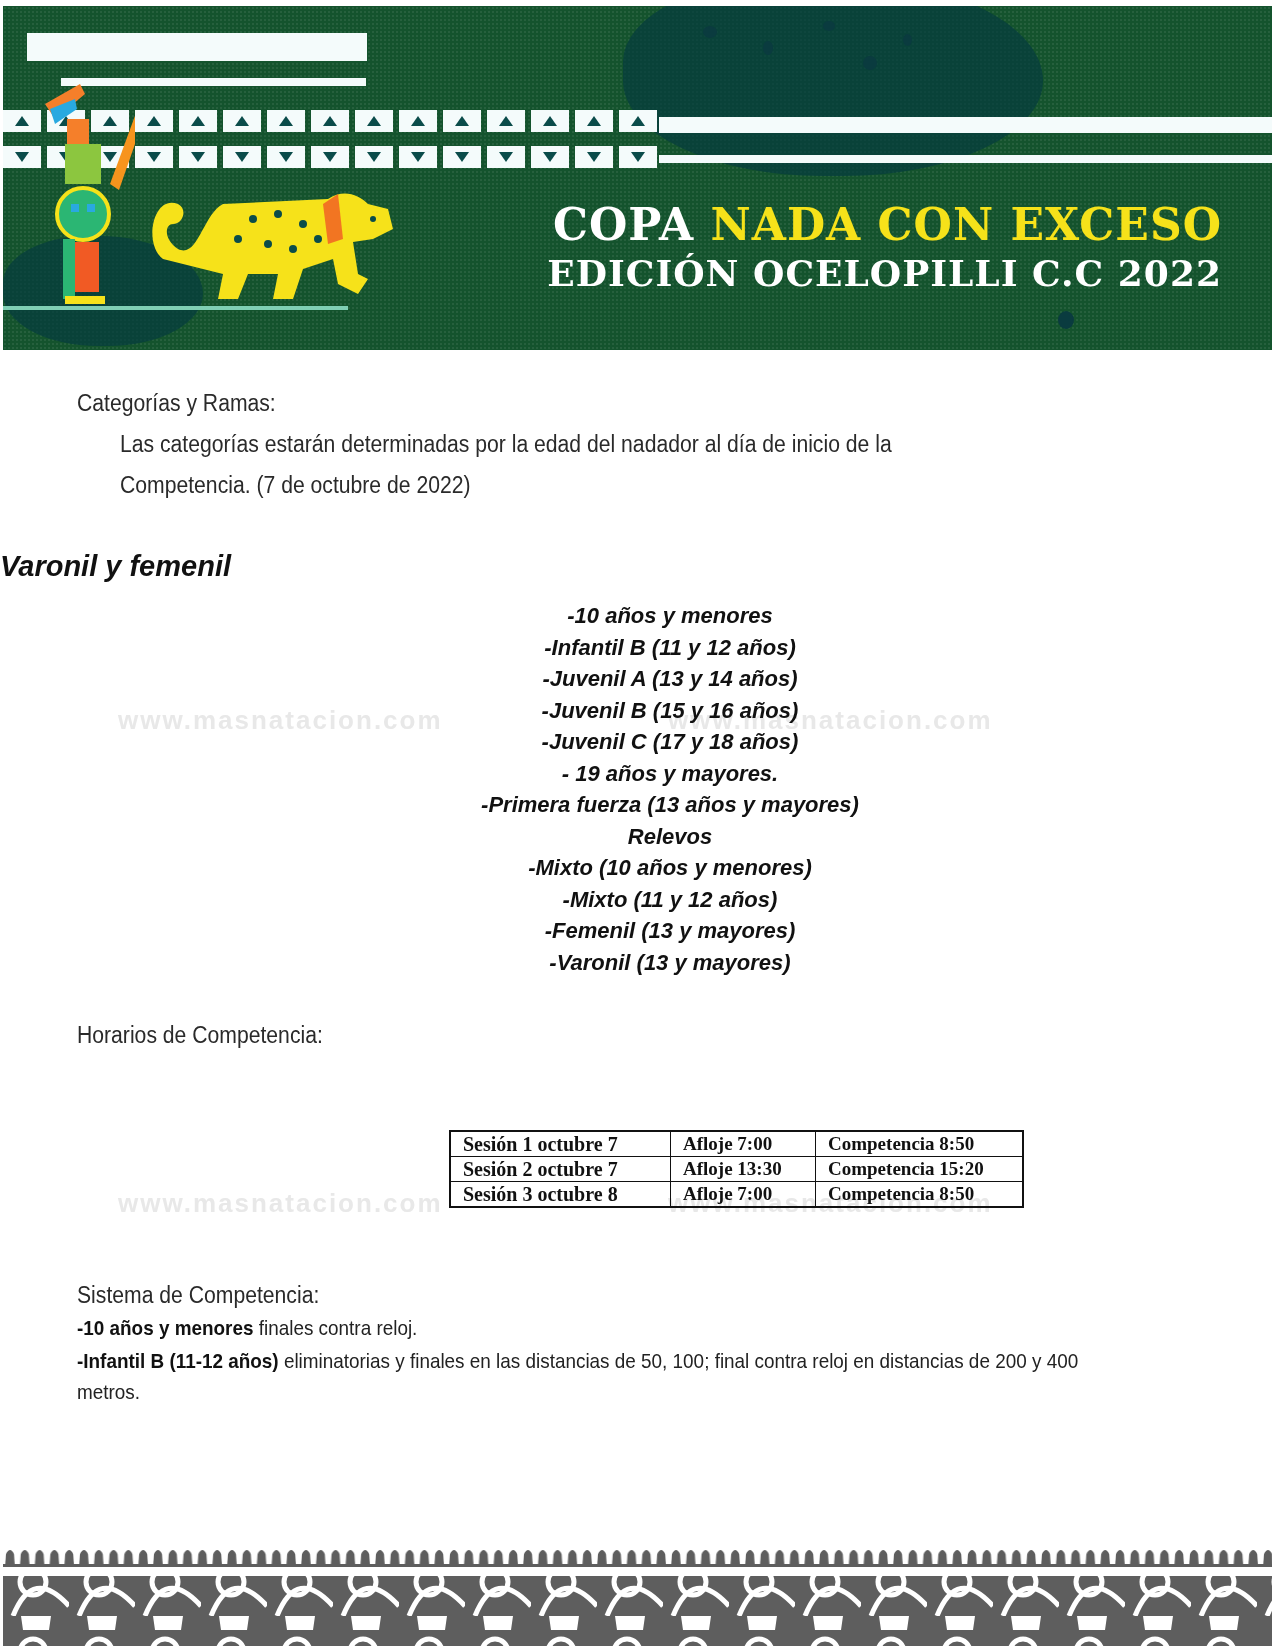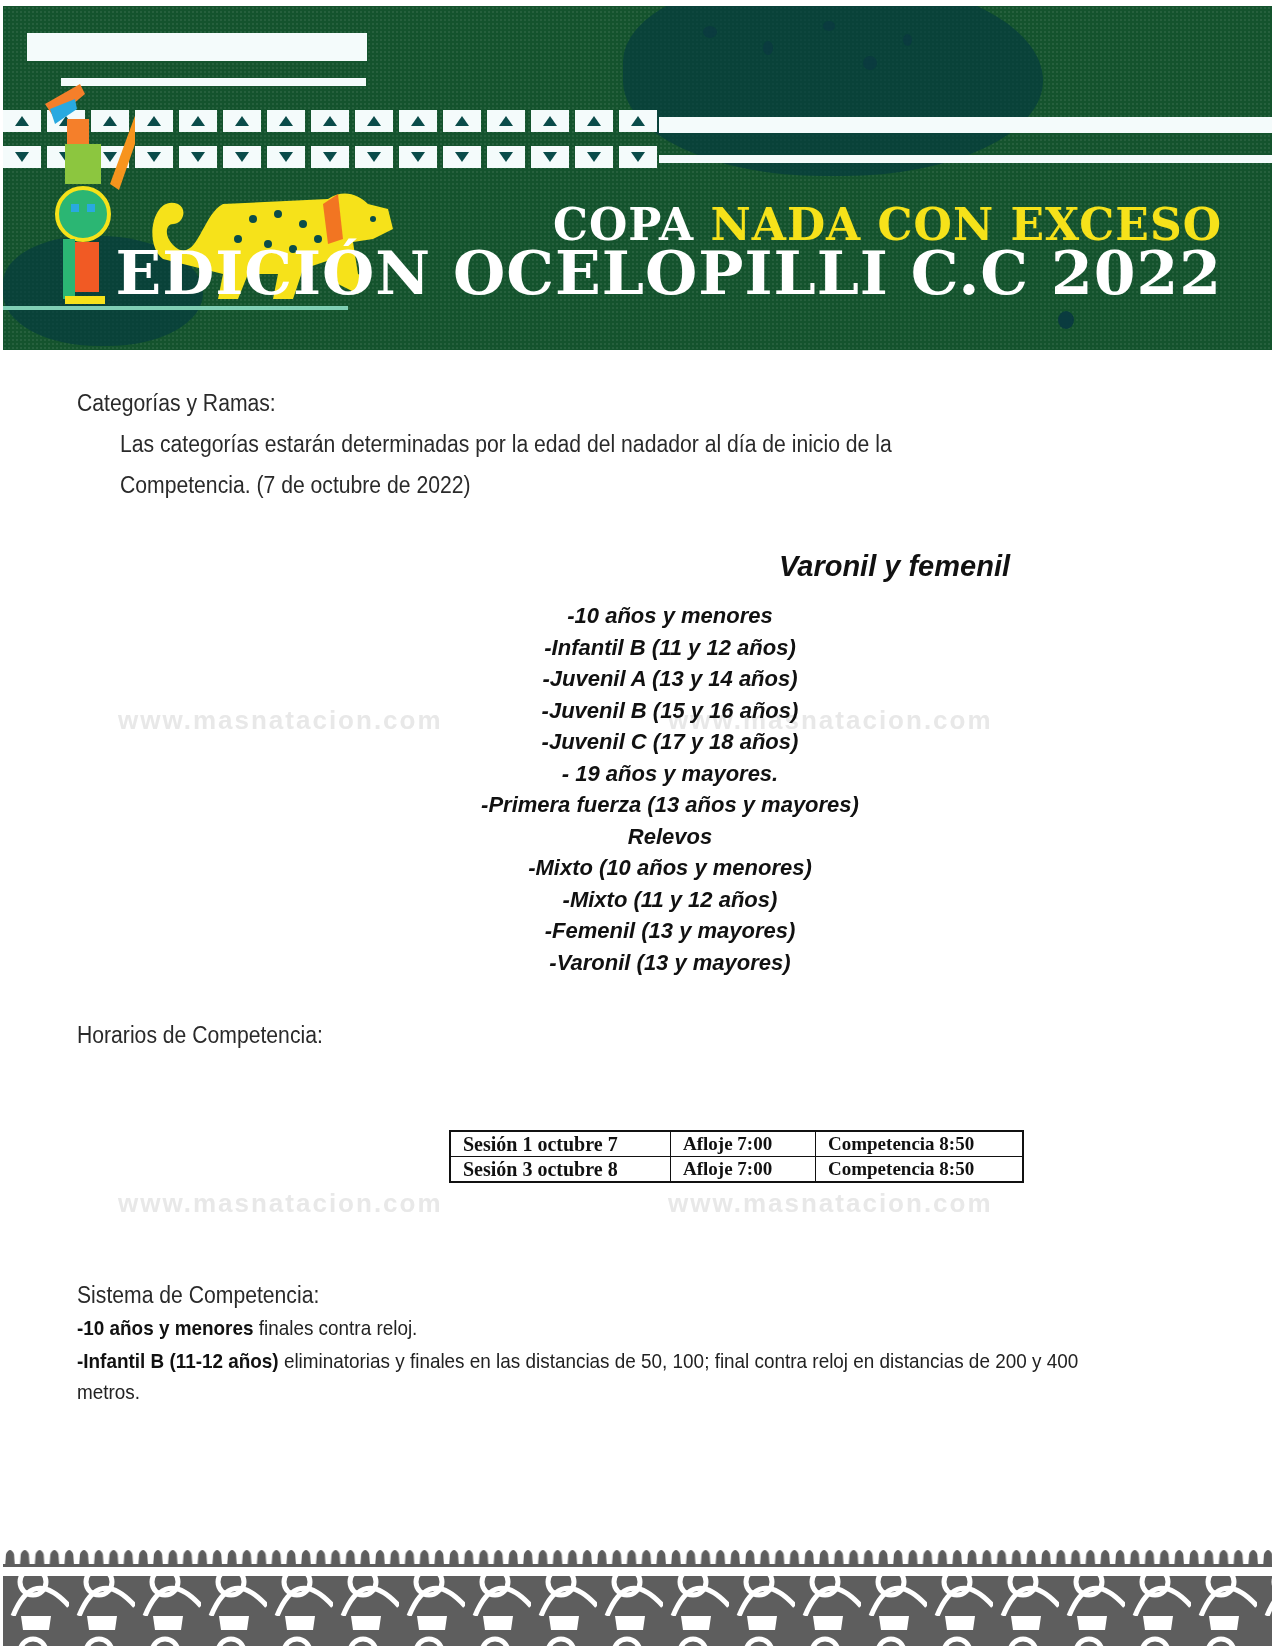--- a/index.html
+++ b/index.html
@@ -14,31 +14,31 @@
   .banner .spot { position: absolute; border-radius: 50%; background: #0a3b3f; }
   .white-bar { position: absolute; background: #f4fbfb; }
   .meander-row { position: absolute; height: 42px; display: flex; gap: 6px; }
   .meander { width: 38px; height: 22px; background: #f4fbfb; position: relative; }
   .meander::after { content: ""; position: absolute; left: 12px; top: 6px; width: 14px; height: 10px; background: #0a4c4a; clip-path: polygon(50% 0, 100% 100%, 0 100%); }
   .meander.down::after { clip-path: polygon(0 0, 100% 0, 50% 100%); }
 
   .title-block { position: absolute; right: 50px; top: 195px; text-align: right; font-family: "DejaVu Serif", serif; font-weight: bold; letter-spacing: 1px; }
   .title-line1 { font-size: 44px; color: #ffffff; line-height: 48px; }
   .title-line1 .accent { color: #f6e21a; }
-  .title-line2 { font-size: 60px; color: #ffffff; line-height: 48px; }
+  .title-line2 { font-size: 36px; color: #ffffff; line-height: 48px; }
 
   
   .jaguar { position: absolute; left: 140px; top: 178px; width: 265px; height: 120px; }
   .warrior { position: absolute; left: 22px; top: 58px; width: 110px; height: 245px; }
 
   
   .section-h { position: absolute; left: 77px; font-size: 23px; color: #2a2a2a; font-weight: normal; transform: scaleX(0.92); transform-origin: left; }
   .para { position: absolute; left: 120px; font-size: 23px; color: #2a2a2a; line-height: 41px; transform: scaleX(0.92); transform-origin: left; width: 960px; }
 
-  .cat-title { position: absolute; left: 0; width: 1010px; top: 550px; text-align: right; font-size: 29px; font-weight: bold; font-style: italic; }
+  .cat-title { position: absolute; left: 0; width: 1010px; top: 550px; text-align: left; font-size: 29px; font-weight: bold; font-style: italic; }
   .cat-list { position: absolute; left: 0; width: 1340px; top: 600px; text-align: center; }
   .cat-item { font-size: 22px; font-weight: bold; font-style: italic; line-height: 31.5px; }
 
   .watermark { position: absolute; font-size: 26px; font-weight: bold; color: #e8e8e8; letter-spacing: 2px; }
 
   table.sched { position: absolute; left: 449px; top: 1130px; border-collapse: collapse; border: 2px solid #111; font-family: "Liberation Serif", serif; font-weight: bold; }
   table.sched td { border: 1px solid #111; height: 24px; padding: 0 12px; font-size: 19px; white-space: nowrap; }
   table.sched td.c1 { width: 195px; font-size: 20px; }
   table.sched td.c2 { width: 120px; }
   table.sched td.c3 { width: 182px; }
@@ -170,20 +170,25 @@
 
 <div class="watermark" style="left:118px;top:1188px;">www.masnatacion.com</div>
 <div class="watermark" style="left:668px;top:1188px;">www.masnatacion.com</div>
 
 <table class="sched" style="left:449px;top:1130px;">
   <tbody>
     <tr>
       <td class="c1">Sesión 1 octubre 7</td>
       <td class="c2">Afloje 7:00</td>
       <td class="c3">Competencia 8:50</td>
+    </tr>
+    <tr>
+      <td class="c1">Sesión 2 octubre 7</td>
+      <td class="c2">Afloje 13:30</td>
+      <td class="c3">Competencia 15:20</td>
     </tr>
     <tr>
       <td class="c1">Sesión 3 octubre 8</td>
       <td class="c2">Afloje 7:00</td>
       <td class="c3">Competencia 8:50</td>
     </tr>
   </tbody>
 </table>
 
 <div class="section-h" style="top:1282px;">Sistema de Competencia:</div>

